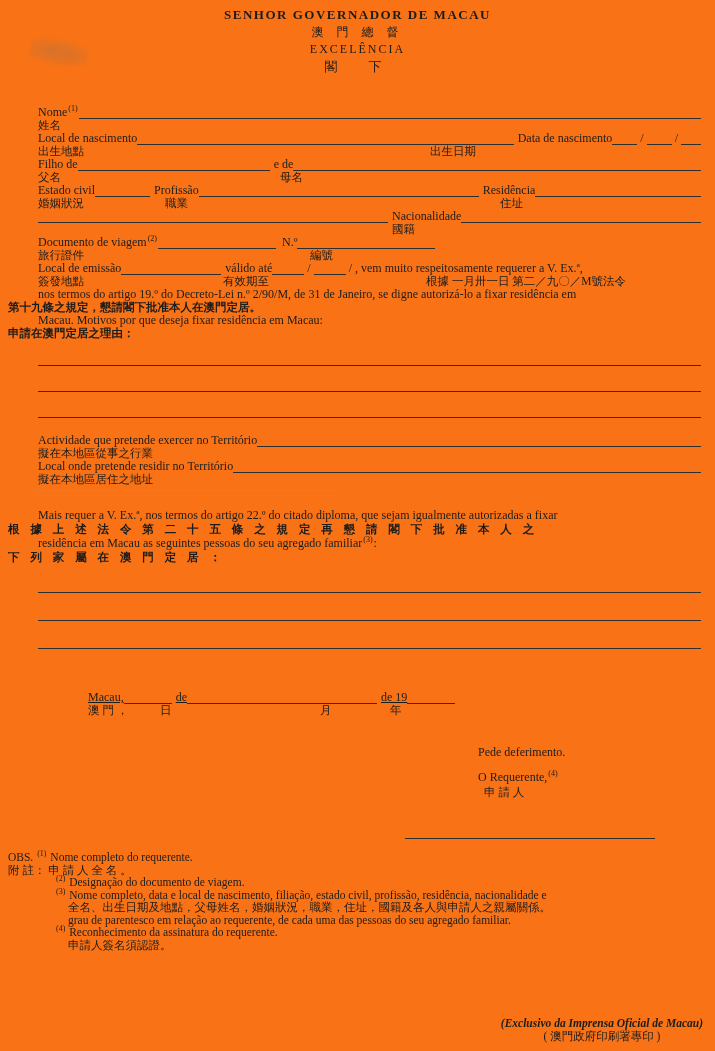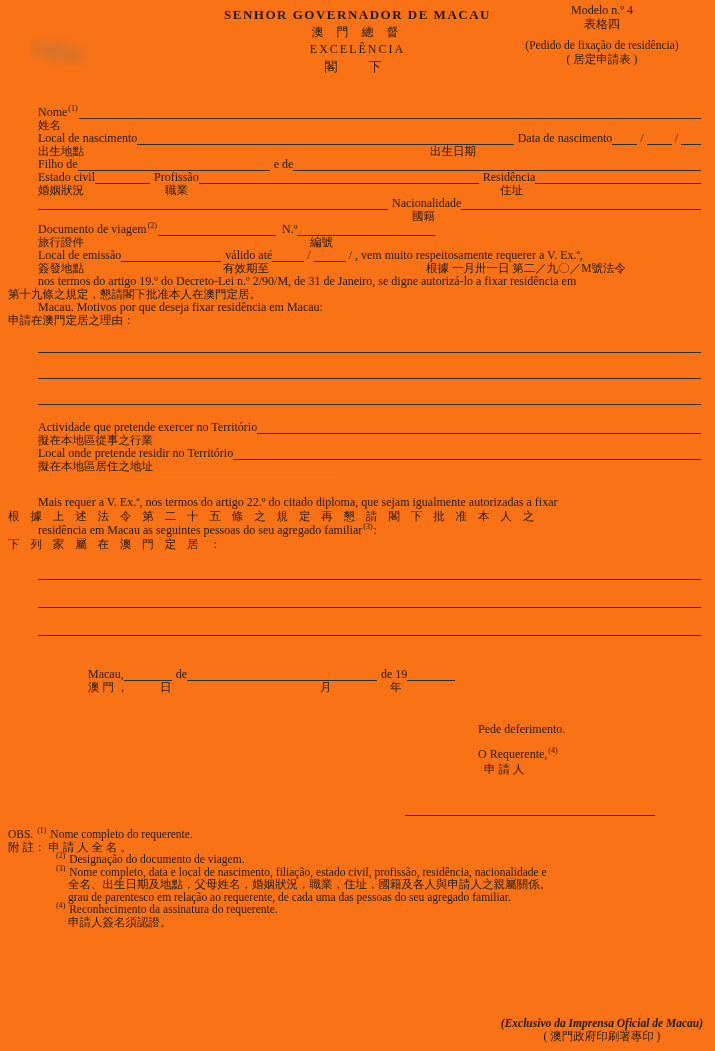--- a/index.html
+++ b/index.html
@@ -31,29 +31,29 @@
   .form { padding:0 14px 0 38px; margin-top:32px; }
   .fline { display:flex; align-items:flex-end; line-height:13px; white-space:nowrap; }
   .lbl { flex:0 0 auto; }
   .fill { border-bottom:1px solid #2e2e2e; height:12px; flex:1 1 auto; }
   .fillw { border-bottom:1px solid #2e2e2e; height:12px; flex:0 0 auto; }
   .slash { flex:0 0 auto; padding:0 3px; }
   .cnline { position:relative; height:13px; font-size:11.5px; }
   .cnline .cn { position:absolute; top:0; line-height:13px; white-space:nowrap; }
   .para { line-height:13px; white-space:nowrap; }
   .para.cnp { font-size:11.5px; }
-  .outdent { margin-left:-30px; }
+  .outdent { margin-left:-30px;font-weight:bold; }
   .spread { letter-spacing:2px; word-spacing:4px; }
   .rule { border-bottom:1px solid #2e2e2e; }
   .rules-m .rule { height:26px; }
   .rules-f .rule { height:28px; }
   .dotted { width:300px; border-bottom:1px dotted #9a9a9a; height:5px; opacity:.65; }
 
   
-  .dateline { margin-top:32px; }
+  .dateline { margin-top:42px;text-decoration:underline; }
   .dateline .fline { margin-left:50px; }
   .sigblock { margin-left:440px; margin-top:26px; line-height:15px; }
   .sigblock .cnl { font-size:11.5px; padding-left:6px; }
   .sig-gap { margin-top:10px; }
   .sigline { margin-left:367px; width:250px; border-bottom:1px solid #2e2e2e; height:0; margin-top:38px; }
 
   
   .obs { padding-left:8px; margin-top:12px; line-height:12.5px; font-size:11.5px; }
   .obs .obs-row { white-space:nowrap; }
   .obs .ind1 { padding-left:47px; }
@@ -69,26 +69,20 @@
 <div class="page">
 
   <div class="header">
     <div class="smudge"></div>
     <div class="hc">
       <div class="t1">SENHOR GOVERNADOR DE MACAU</div>
       <div class="t2">澳 門 總 督</div>
       <div class="t3">EXCELÊNCIA</div>
       <div class="t4">閣　下</div>
     </div>
-    <div class="hr">
-      <div class="m1">Modelo n.º 4</div>
-      <div class="m2">表格四</div>
-      <div class="m3">(Pedido de fixação de residência)</div>
-      <div class="m4">( 居定申請表 )</div>
-    </div>
   </div>
 
   <div class="form">
 
     <div>
       <div class="fline">
         <span class="lbl"><span>Nome</span><sup class="sup">(1)</sup></span>
         <span class="fill"></span>
       </div>
       <div class="cnline">
@@ -112,20 +106,24 @@
         <span class="cn" style="left:392px">出生日期</span>
       </div>
     </div>
 
     <div>
       <div class="fline">
         <span class="lbl">Filho de</span>
         <span class="fillw" style="width:192px"></span>
         <span class="lbl" style="padding-left:4px">e de</span>
         <span class="fill"></span>
+      </div>
+      <div class="cnline">
+        <span class="cn" style="left:0">父名</span>
+        <span class="cn" style="left:242px">母名</span>
       </div>
     </div>
 
     <div>
       <div class="fline">
         <span class="lbl">Estado civil</span>
         <span class="fillw" style="width:55px"></span>
         <span class="lbl" style="padding-left:4px">Profissão</span>
         <span class="fillw" style="width:280px"></span>
         <span class="lbl" style="padding-left:4px">Residência</span>
@@ -138,21 +136,21 @@
       </div>
     </div>
 
     <div>
       <div class="fline">
         <span class="fillw" style="width:350px"></span>
         <span class="lbl" style="padding-left:4px">Nacionalidade</span>
         <span class="fill"></span>
       </div>
       <div class="cnline">
-        <span class="cn" style="left:374px">國籍</span>
+        <span class="cn" style="left:354px">國籍</span>
       </div>
     </div>
 
     <div>
       <div class="fline">
         <span class="lbl"><span>Documento de viagem</span><sup class="sup">(2)</sup></span>
         <span class="fillw" style="width:118px"></span>
         <span class="lbl" style="padding-left:6px">N.º</span>
         <span class="fillw" style="width:138px"></span>
       </div>

